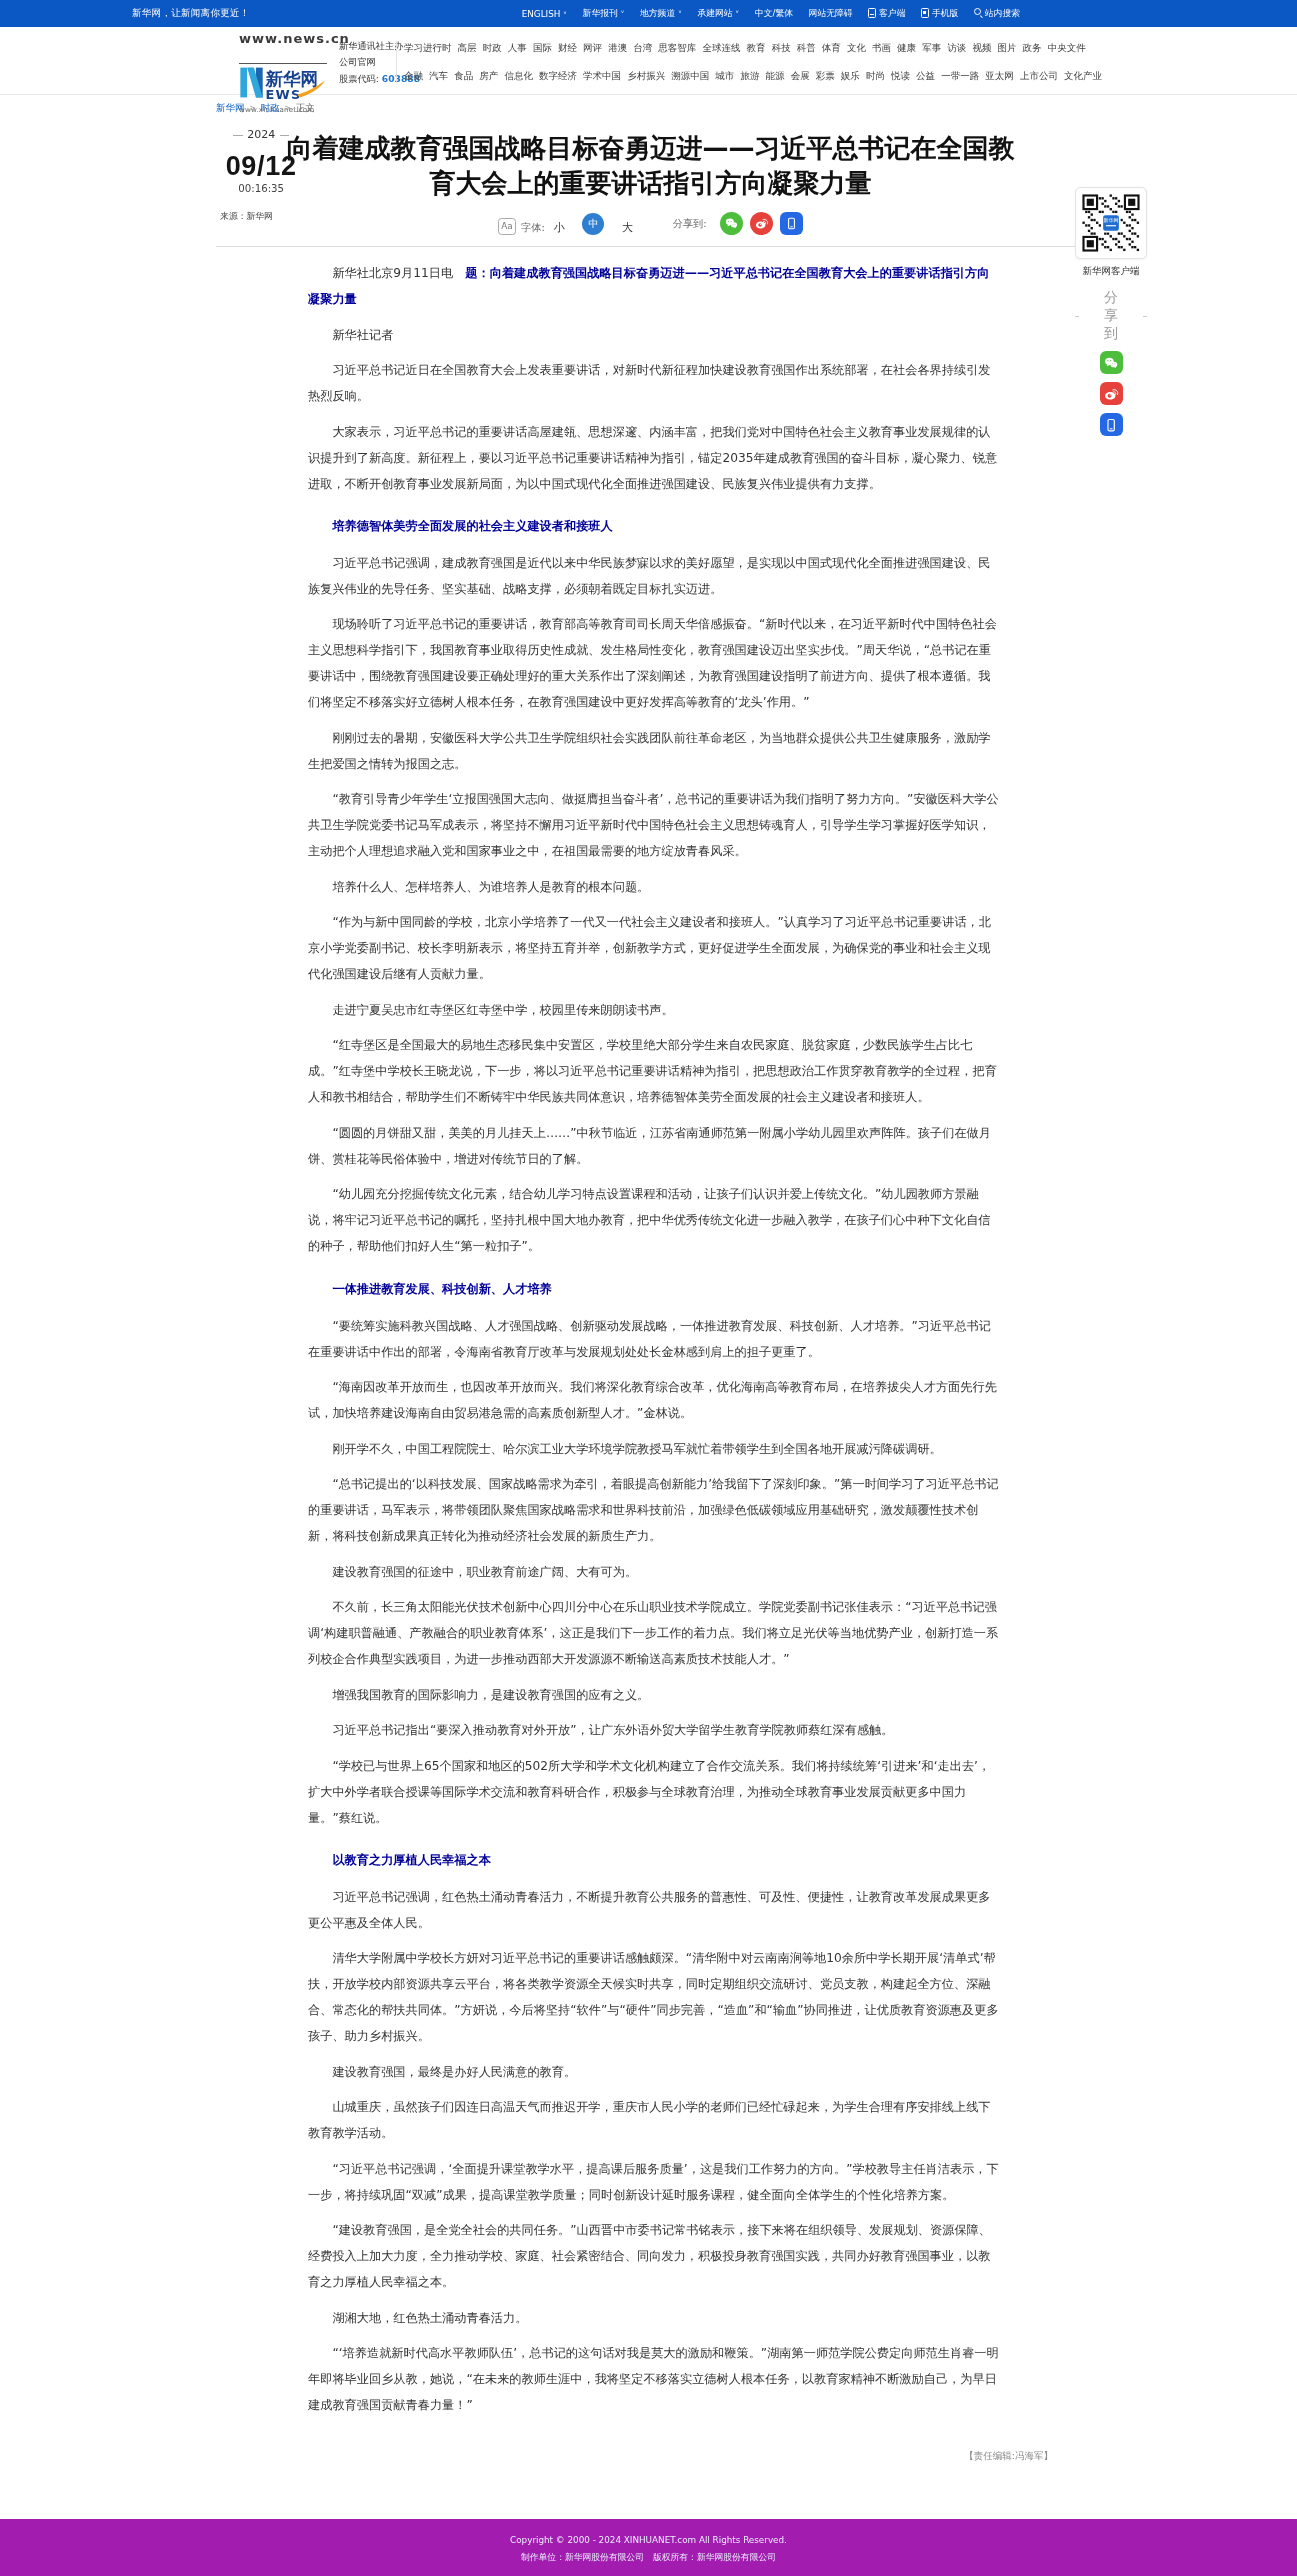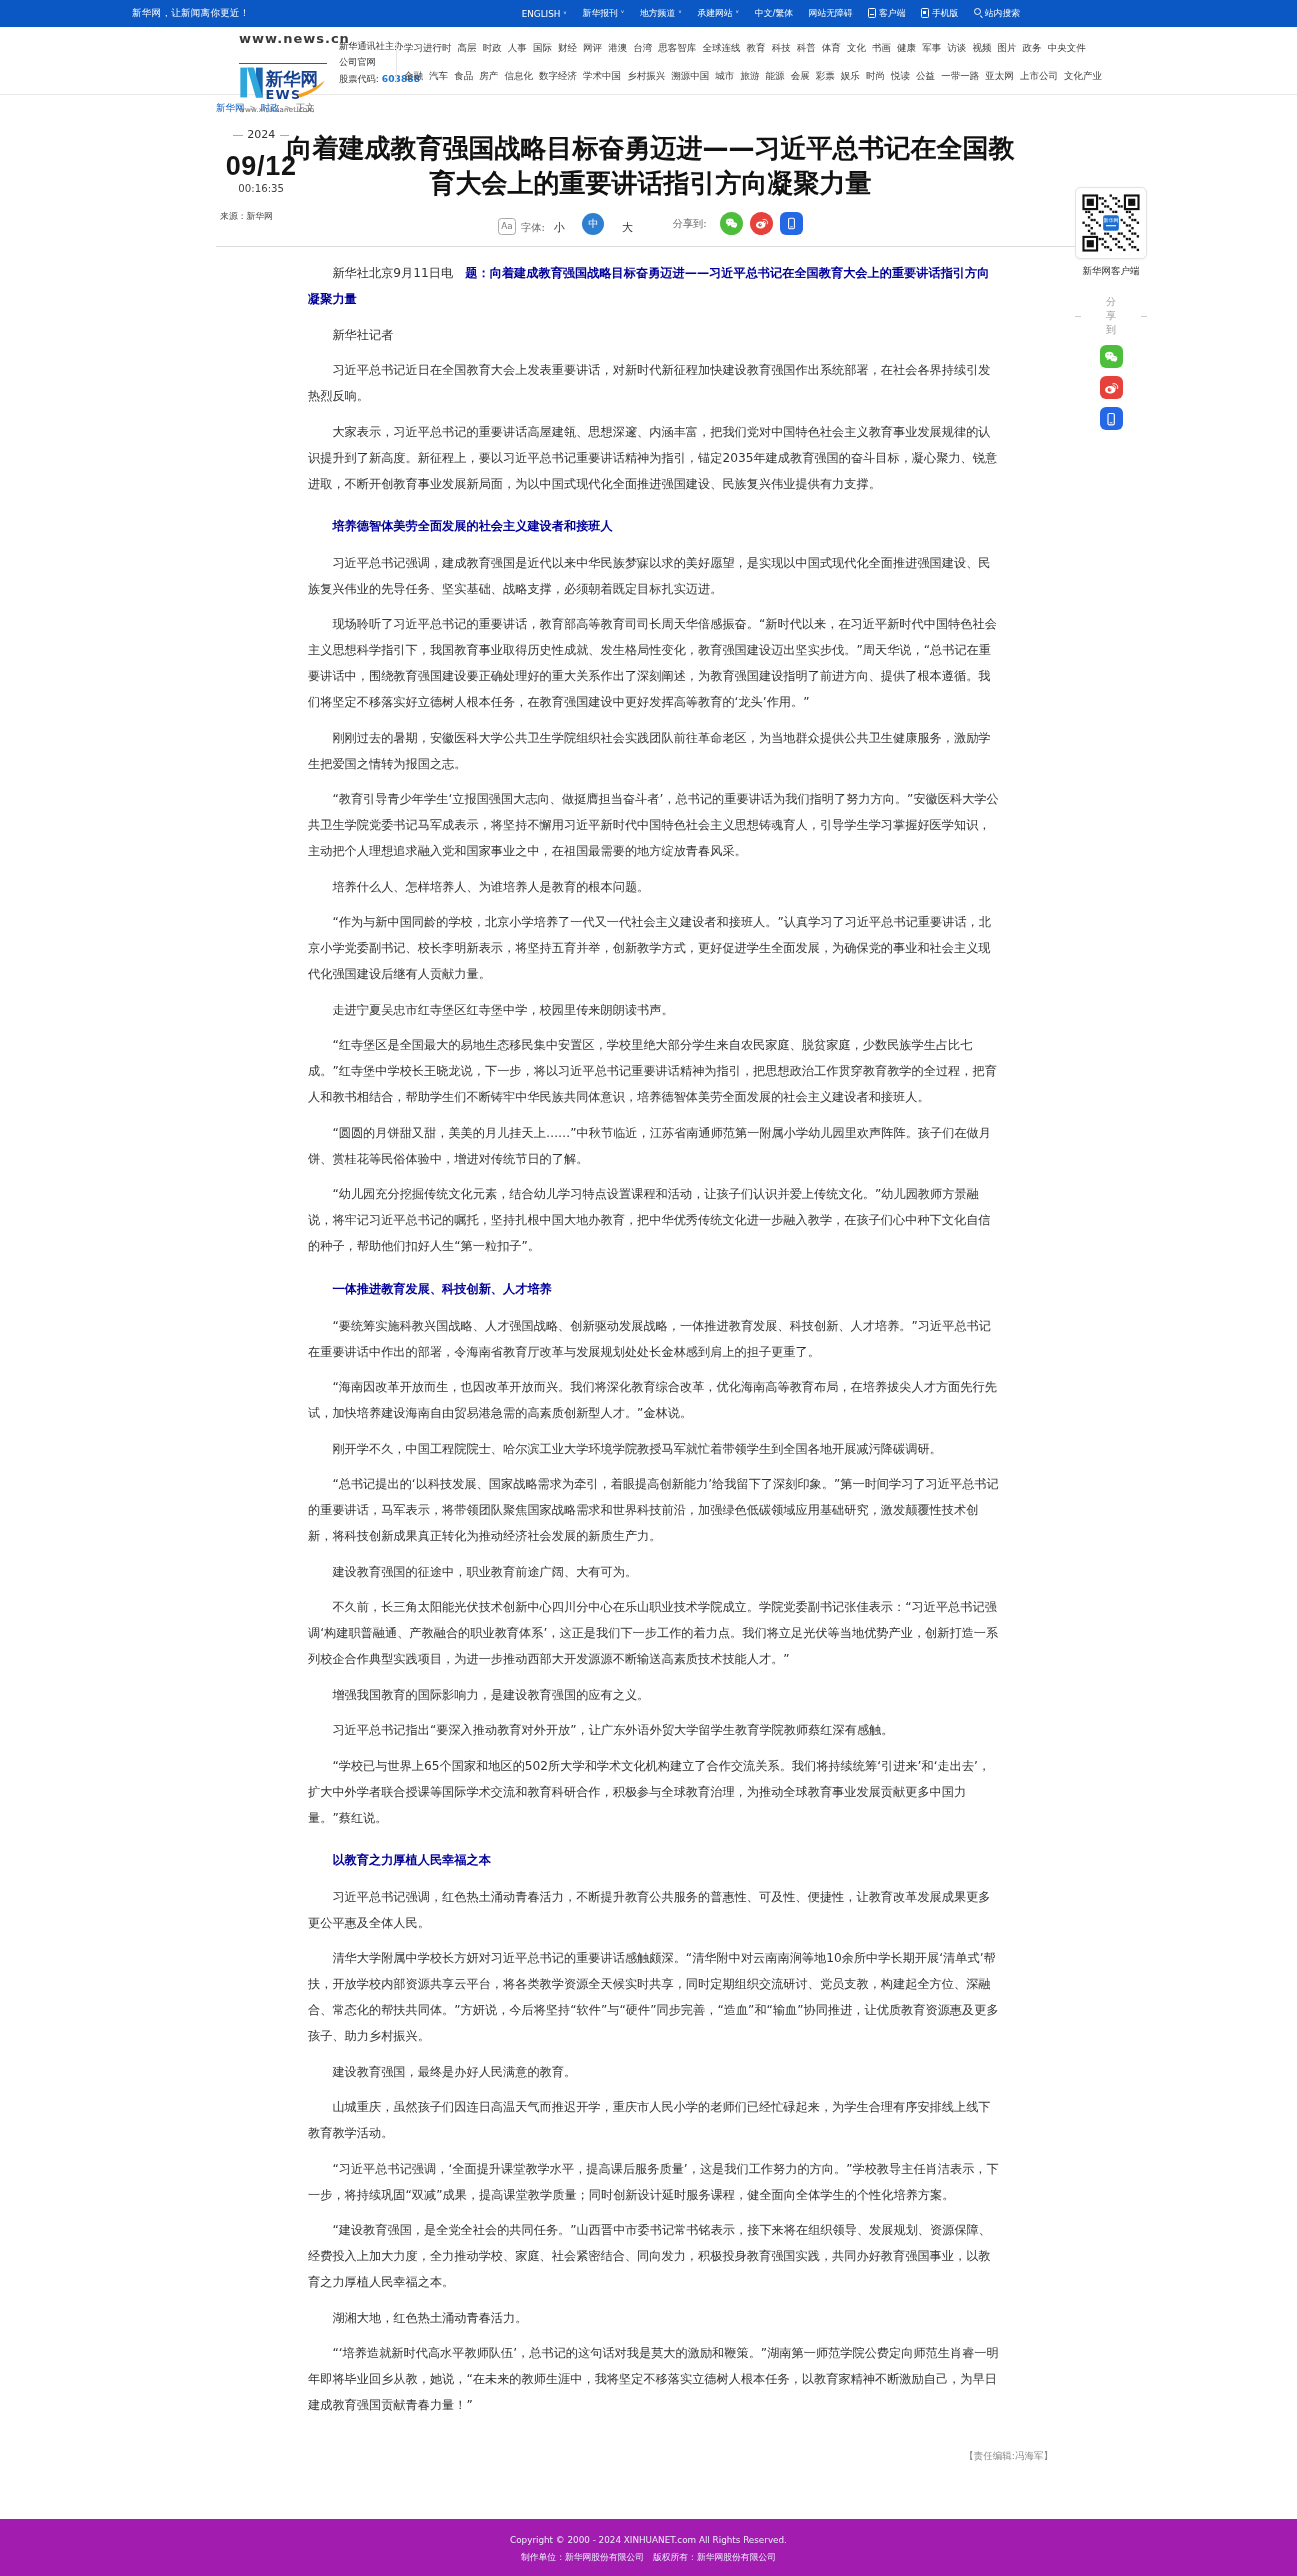--- a/index.html
+++ b/index.html
@@ -67,21 +67,21 @@
 .para{text-indent:2em;margin-bottom:9.5px}
 .lead{text-indent:2em;margin-bottom:9.5px}
 .lead-title{color:#000099;font-weight:bold}
 .sub-head{text-indent:2em;margin:16.3px 0 11px;font-size:12.2px;line-height:26px;color:#000099;font-weight:bold}
 .editor-line{text-align:right;font-size:9.5px;color:#888;margin-top:24.4px;margin-right:-54px}
 
 
 .sidebar{position:absolute;left:1075px;top:187px;width:72px;text-align:center}
 .qr-card{width:72px;height:72px;background:#fff;border:0.7px solid #e3e3e3;border-radius:5.4px;display:flex;align-items:center;justify-content:center;box-shadow:0 0.7px 2px rgba(0,0,0,.05)}
 .qr-caption{font-size:9.5px;color:#333;margin-top:6.1px;white-space:nowrap}
-.share-title{display:flex;align-items:center;justify-content:center;gap:21px;color:#999;font-size:10px;margin-top:17px}
+.share-title{display:flex;align-items:center;justify-content:center;gap:21px;color:#999;font-size:14px;margin-top:11px}
 .share-title .dash{background:#ccc;width:8.8px}
 .sb-icon{width:23px;height:23px;margin:8.1px auto 0;display:flex;align-items:center;justify-content:center;cursor:pointer}
 .sb-icon.bg-wechat,.sb-icon.bg-weibo{border-radius:6.1px}
 
 
 .footer{position:absolute;left:0;bottom:0;width:1297px;height:57px;background:#a21caf;color:#EAF1FB;text-align:center;font-size:8.8px;padding-top:13px;line-height:17px}
 </style>
 </head>
 <body>
 

